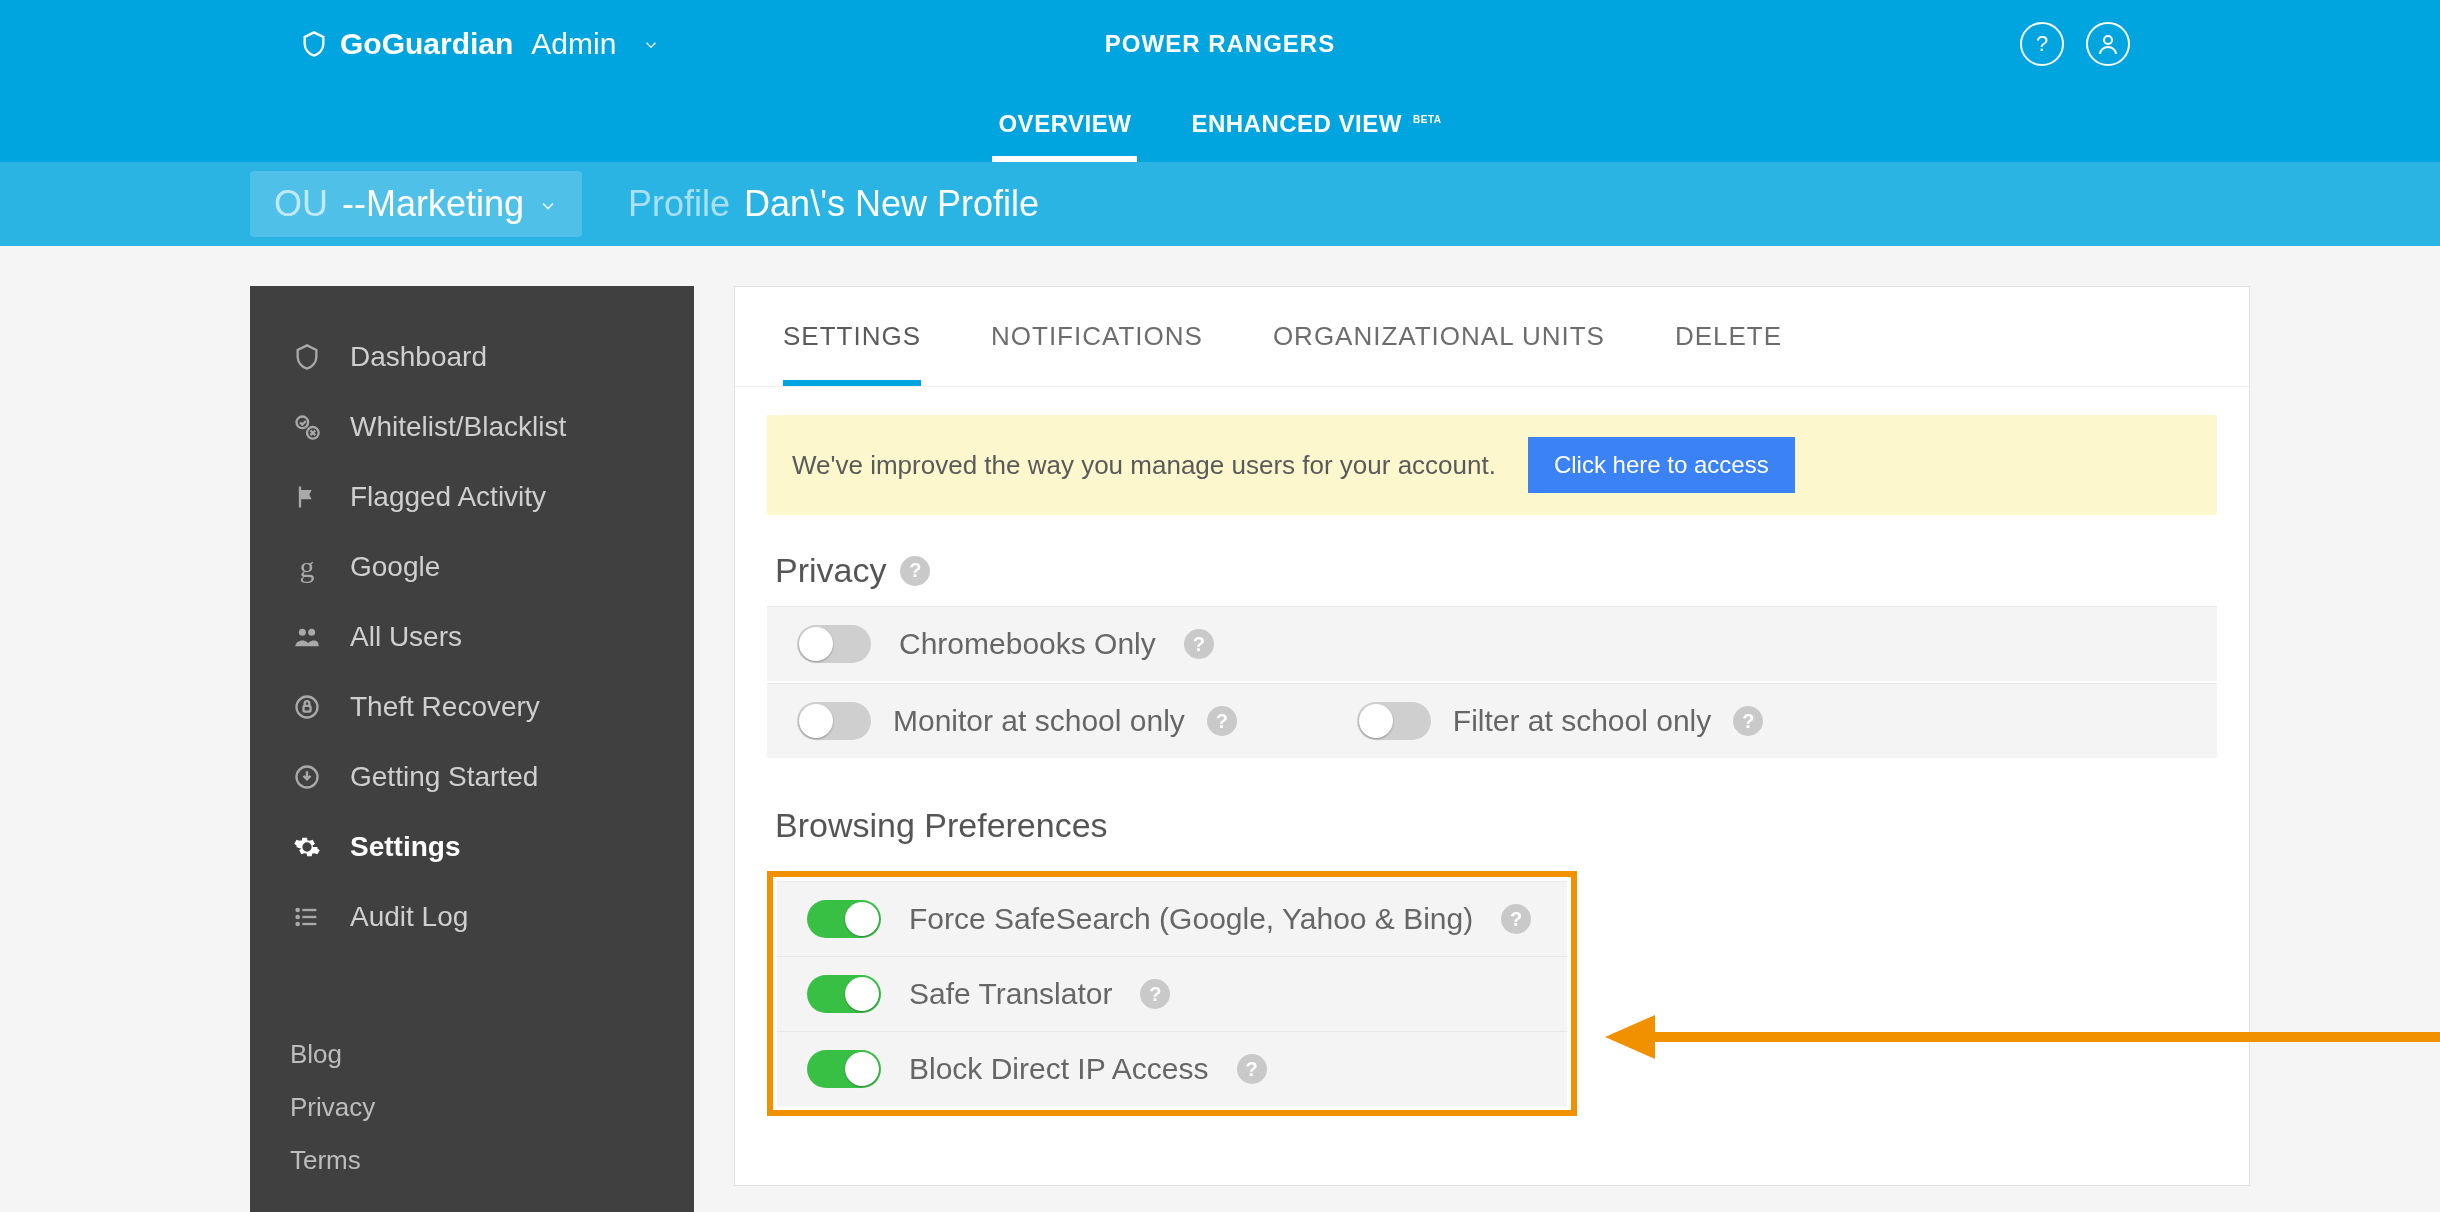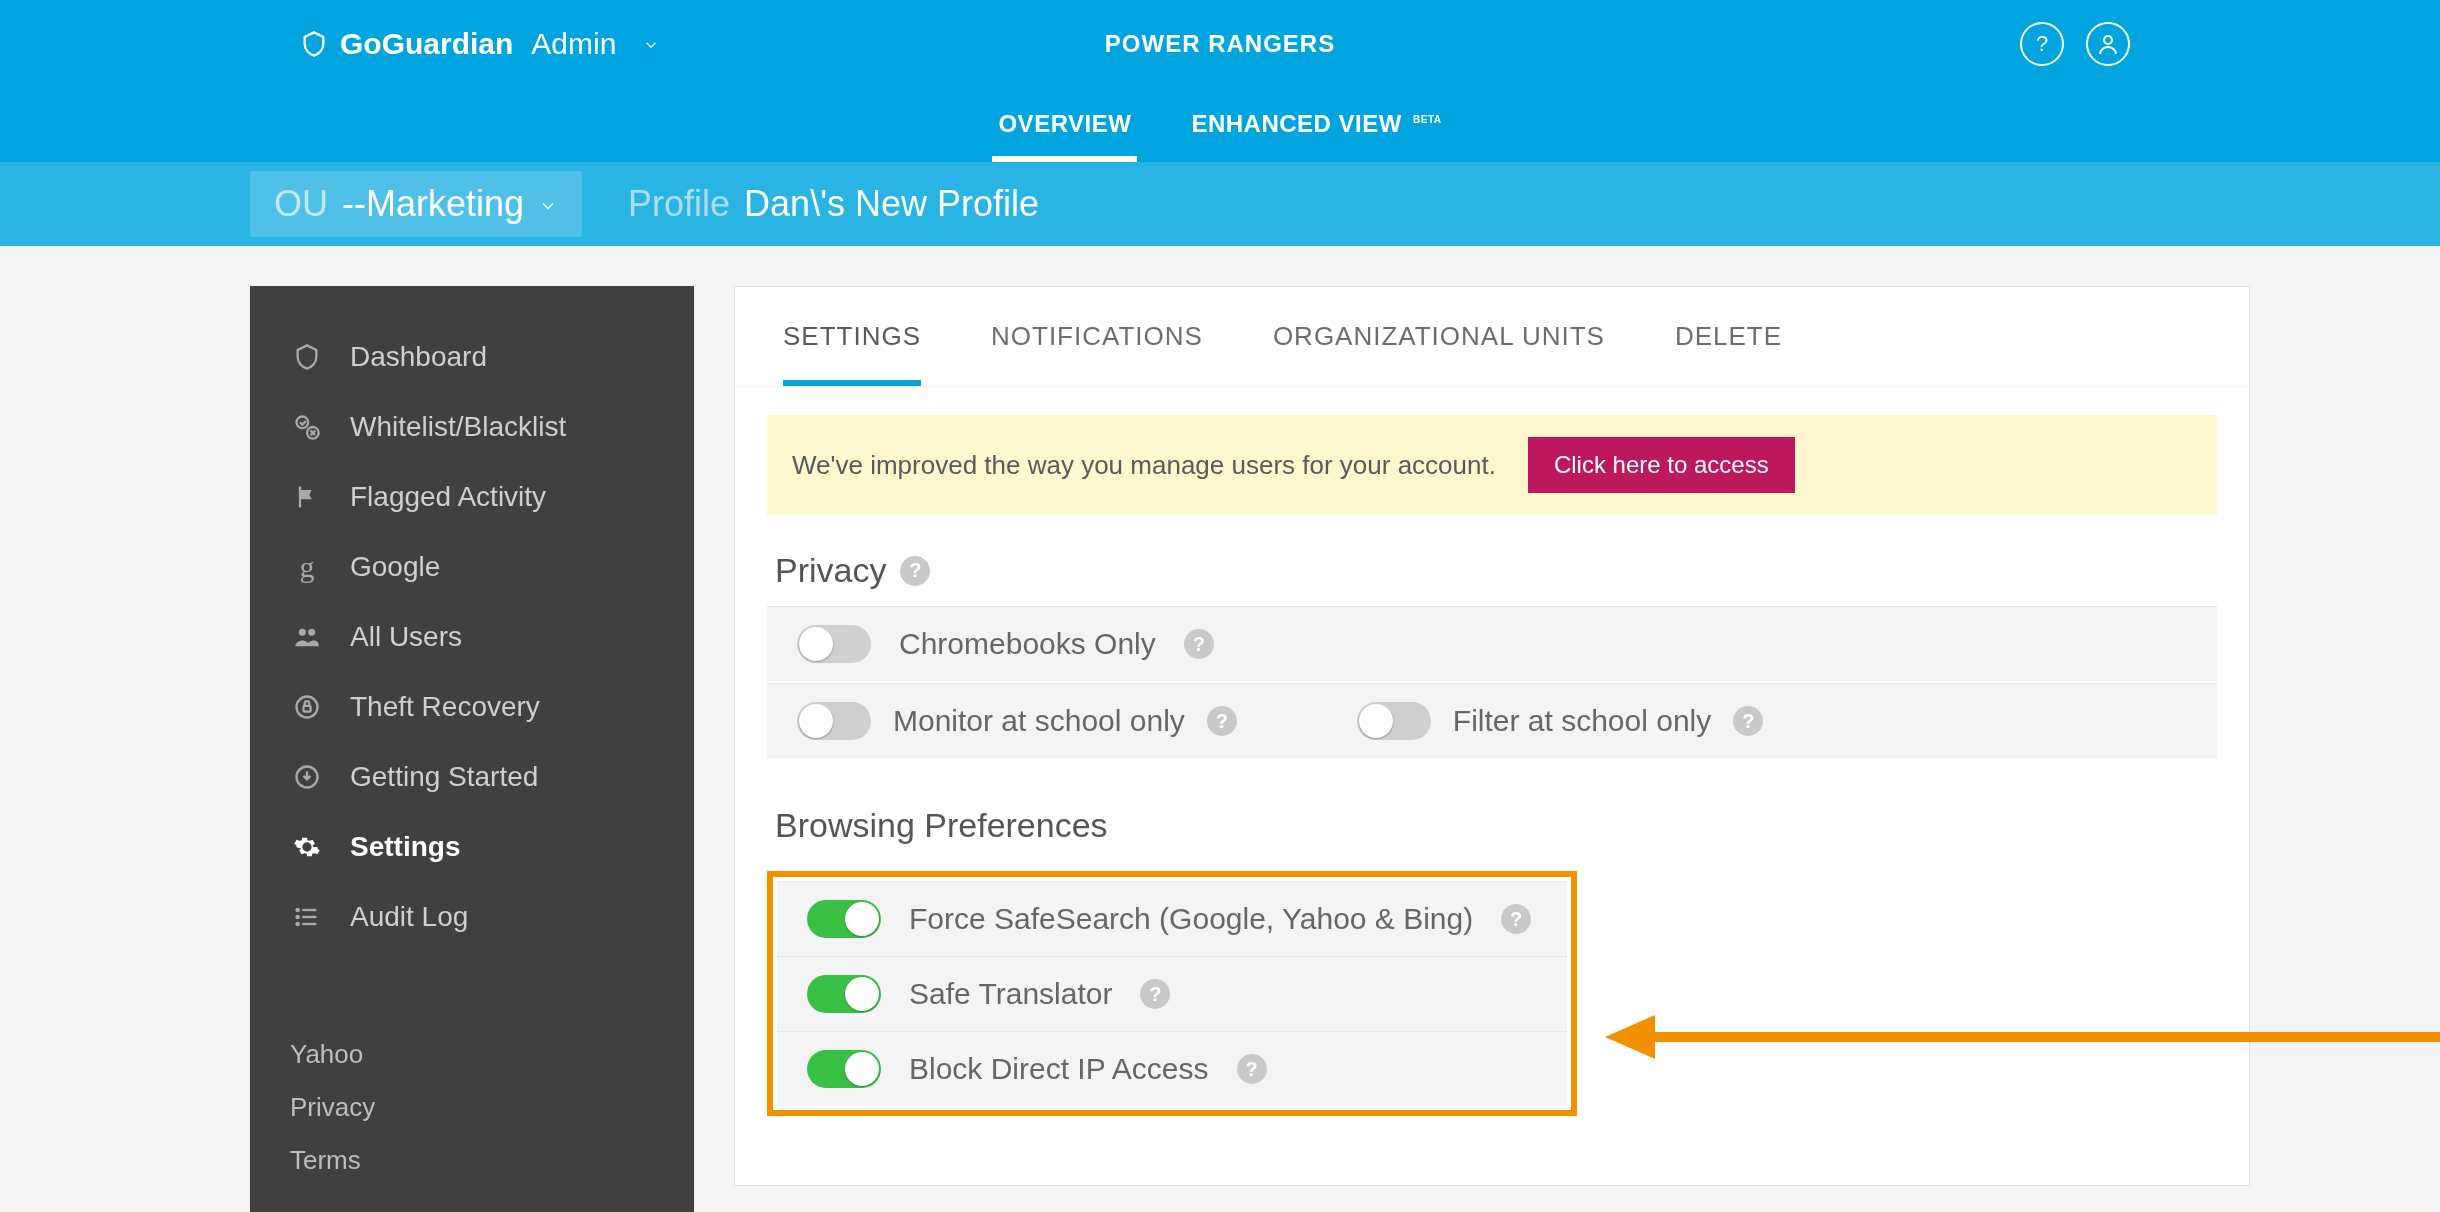--- a/index.html
+++ b/index.html
@@ -196,21 +196,21 @@
     background: #fdf7ce;
     margin: 28px 32px;
     padding: 22px 25px;
     display: flex;
     align-items: center;
     gap: 32px;
     font-size: 26px;
     color: #5a5a5a;
   }
   .banner .banner-btn {
-    background: #be185d;
+    background: #3b82f6;
     color: #fff;
     border: none;
     padding: 14px 26px;
     font-size: 24px;
     cursor: pointer;
   }
 
   .section-title {
     font-size: 34px;
     color: #555;
@@ -421,21 +421,21 @@
             <line x1="8" y1="18" x2="20" y2="18"></line>
             <circle cx="4" cy="6" r="1"></circle>
             <circle cx="4" cy="12" r="1"></circle>
             <circle cx="4" cy="18" r="1"></circle>
           </svg>
       </span>
       <span>Audit Log</span>
     </div>
 
     <div class="sidebar-footer">
-      <a>Yahoo</a>
+      <a>Blog</a>
       <a>Privacy</a>
       <a>Terms</a>
     </div>
   </div>
 
   <div class="main">
     <div class="card">
 
       <div class="card-tabs">
         <div class="card-tab active">SETTINGS</div>

